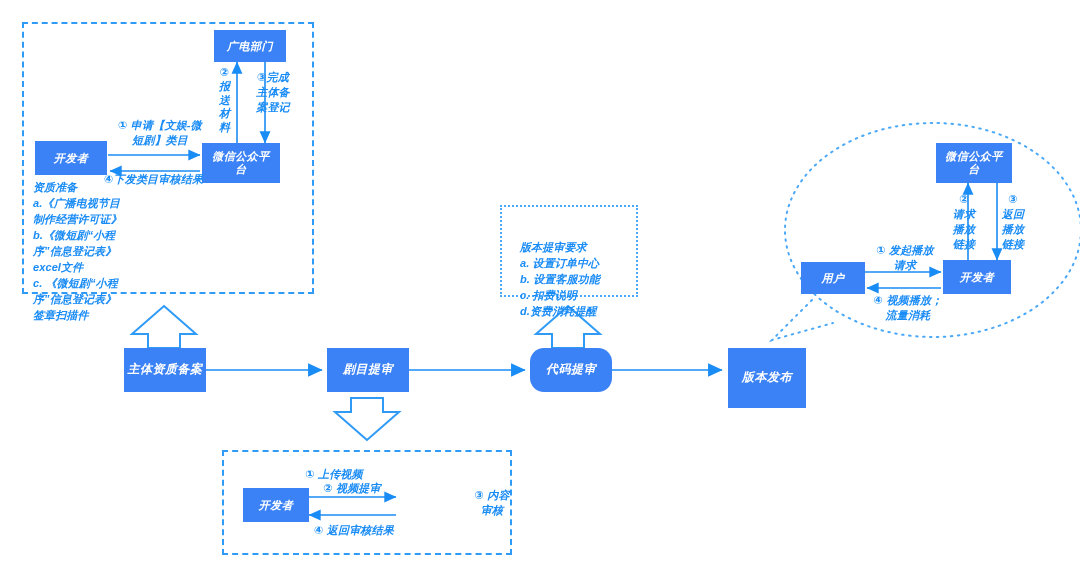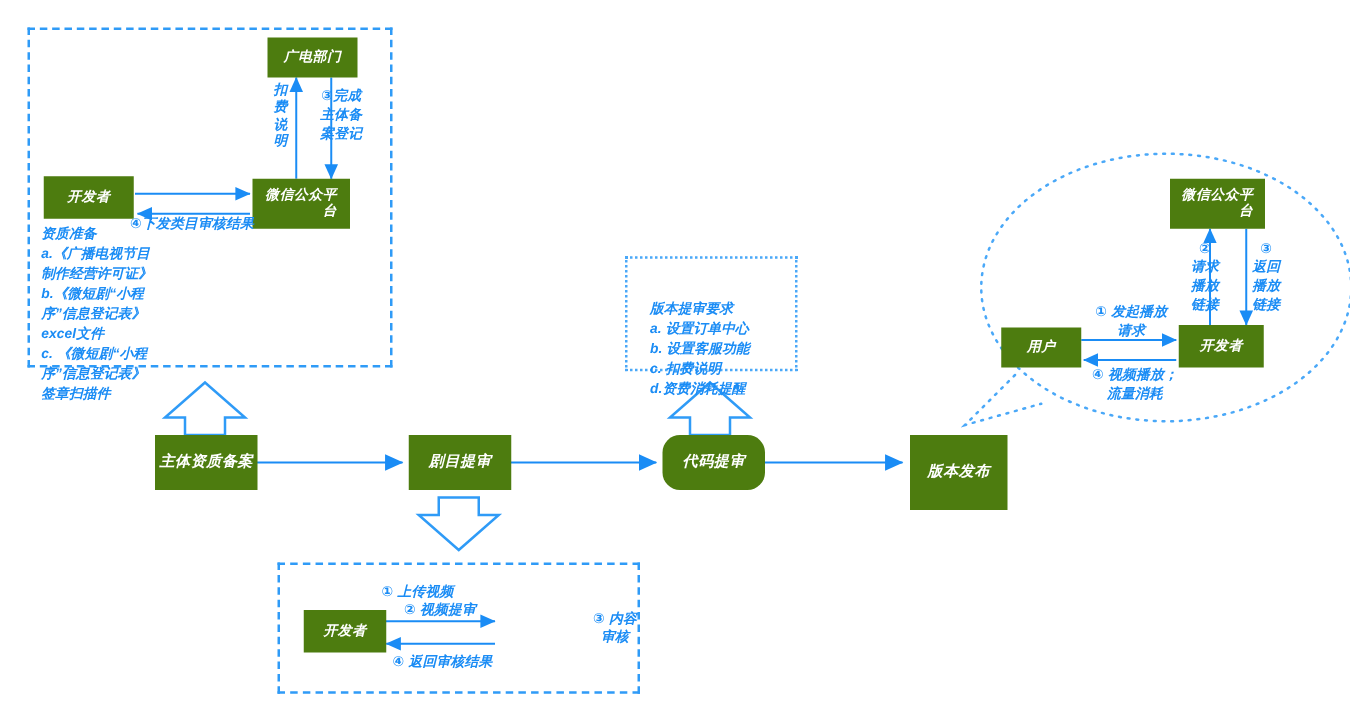--- a/index.html
+++ b/index.html
@@ -15,28 +15,28 @@
     position: relative;
     width: 1080px;
     height: 574px;
     background: #ffffff;
     overflow: hidden;
   }
 
   
   .node {
     position: absolute;
-    background: #4d7c0f;
+    background: #3b82f6;
     color: #ffffff;
     font-style: italic;
     font-weight: bold;
     display: flex;
     align-items: center;
     justify-content: center;
-    text-align: right;
+    text-align: center;
     line-height: 1.15;
     letter-spacing: .5px;
     box-sizing: border-box;
     padding: 2px 3px;
   }
   .node.sm { font-size: 11px; }
   .node.md { font-size: 12px; }
 
   
   .dashbox {
@@ -163,24 +163,26 @@
 
   <div class="node md" style="left:728px; top:348px; width:78px; height:60px;">版本发布</div>
 
   <div class="node sm" style="left:214px; top:30px; width:72px; height:32px;">广电部门</div>
 
   <div class="node sm" style="left:35px; top:141px; width:72px; height:34px;">开发者</div>
 
   <div class="node sm" style="left:202px; top:143px; width:78px; height:40px; white-space:pre-line;">微信公众平
 台</div>
 
+  <div class="lbl c" style="left:112px; top:118px; width:96px;">① 申请【文娱-微
+短剧】类目</div>
 
   <div class="lbl" style="left:104px; top:172px;">④下发类目审核结果</div>
 
-  <div class="lbl vert" style="left:218px; top:66px;">扣费说明</div>
+  <div class="lbl vert" style="left:218px; top:66px;">②报送材料</div>
 
   <div class="lbl c" style="left:252px; top:70px; width:42px;">③完成
 主体备
 案登记</div>
 
   <div class="note" style="left:33px; top:180px; width:120px;">资质准备
 a.《广播电视节目
 制作经营许可证》
 b.《微短剧“小程
 序”信息登记表》

